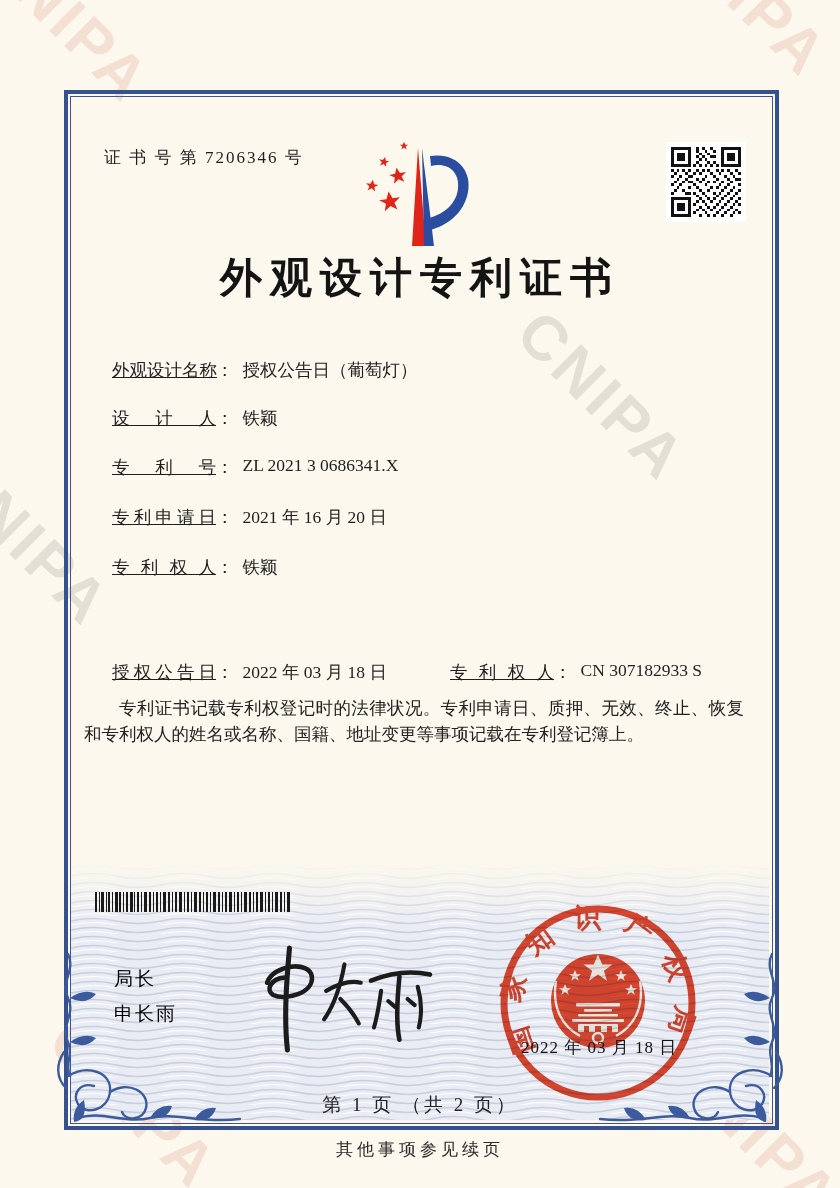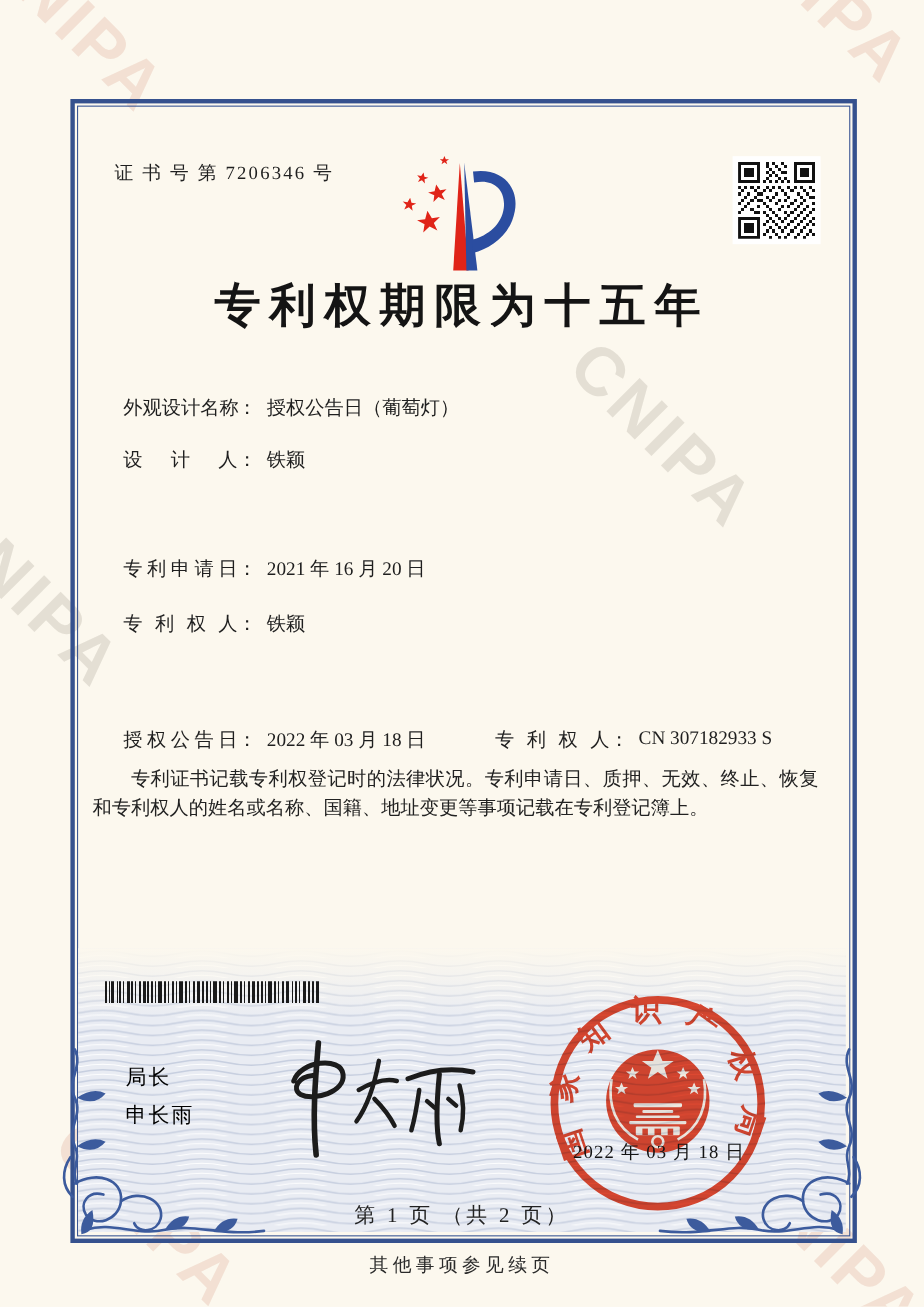--- a/index.html
+++ b/index.html
@@ -24,21 +24,21 @@
 
   
   .cert-no{left:104px;top:146px;font-size:17px;letter-spacing:2px;}
   .logo{left:342px;top:134px;width:132px;height:124px;}
   .qr{left:666px;top:142px;width:80px;height:80px;background:#fff;padding:5px;box-sizing:border-box;}
   .title{left:0;top:250px;width:100%;text-align:center;font-size:42px;font-weight:bold;
          letter-spacing:8px;color:#141414;}
 
   
   .row{position:absolute;left:112px;font-size:17.5px;white-space:nowrap;}
-  .lbl{display:inline-block;width:104px;text-align:justify;text-align-last:justify;vertical-align:top;}
+  .lbl{display:inline-block;width:104px;text-align:justify;text-align-last:justify;vertical-align:top;text-decoration:underline;}
   .col{vertical-align:top;}
   .val{margin-left:9px;vertical-align:top;}
   .addr .val{display:inline-block;width:436px;white-space:normal;line-height:26px;}
   .grant2{position:absolute;left:338px;top:0;}
 
   
   .paras{left:84px;top:696px;width:660px;font-size:17.5px;line-height:25.5px;
          text-align:justify;color:#222;}
   .paras p{margin:0;text-indent:2em;}
 
@@ -138,27 +138,30 @@
       <path d="M10 18h1v1h-1z M13 18h1v1h-1z M15 18h1v1h-1z M18 18h1v1h-1z M21 18h1v1h-1z M24 18h1v1h-1z"></path>
       <path d="M9 19h1v1h-1z M11 19h1v1h-1z M14 19h1v1h-1z M17 19h1v1h-1z M20 19h1v1h-1z M23 19h1v1h-1z"></path>
       <path d="M8 20h1v1h-1z M12 20h1v1h-1z M16 20h1v1h-1z M19 20h1v1h-1z M22 20h1v1h-1z M24 20h1v1h-1z"></path>
       <path d="M10 21h1v1h-1z M13 21h1v1h-1z M15 21h1v1h-1z M18 21h1v1h-1z M21 21h1v1h-1z"></path>
       <path d="M9 22h1v1h-1z M11 22h1v1h-1z M14 22h1v1h-1z M17 22h1v1h-1z M20 22h1v1h-1z M23 22h1v1h-1z"></path>
       <path d="M8 23h1v1h-1z M12 23h1v1h-1z M16 23h1v1h-1z M19 23h1v1h-1z M22 23h1v1h-1z M24 23h1v1h-1z"></path>
       <path d="M10 24h1v1h-1z M13 24h1v1h-1z M15 24h1v1h-1z M18 24h1v1h-1z M21 24h1v1h-1z"></path>
     </g>
   </svg>
 
-  <div class="abs title">专利权期限为十五年</div>
+  <div class="abs title">外观设计专利证书</div>
 
   <div class="row" style="top:358px">
     <span class="lbl">外观设计名称</span><span class="col">：</span><span class="val">授权公告日（葡萄灯）</span>
   </div>
   <div class="row" style="top:406px">
     <span class="lbl">设计人</span><span class="col">：</span><span class="val">铁颖</span>
+  </div>
+  <div class="row" style="top:455px">
+    <span class="lbl">专利号</span><span class="col">：</span><span class="val">ZL 2021 3 0686341.X</span>
   </div>
   <div class="row" style="top:505px">
     <span class="lbl">专利申请日</span><span class="col">：</span><span class="val">2021 年 16 月 20 日</span>
   </div>
   <div class="row" style="top:555px">
     <span class="lbl">专利权人</span><span class="col">：</span><span class="val">铁颖</span>
   </div>
   <div class="row" style="top:660px;width:660px">
     <span class="lbl">授权公告日</span><span class="col">：</span><span class="val">2022 年 03 月 18 日</span>
     <span class="grant2">

